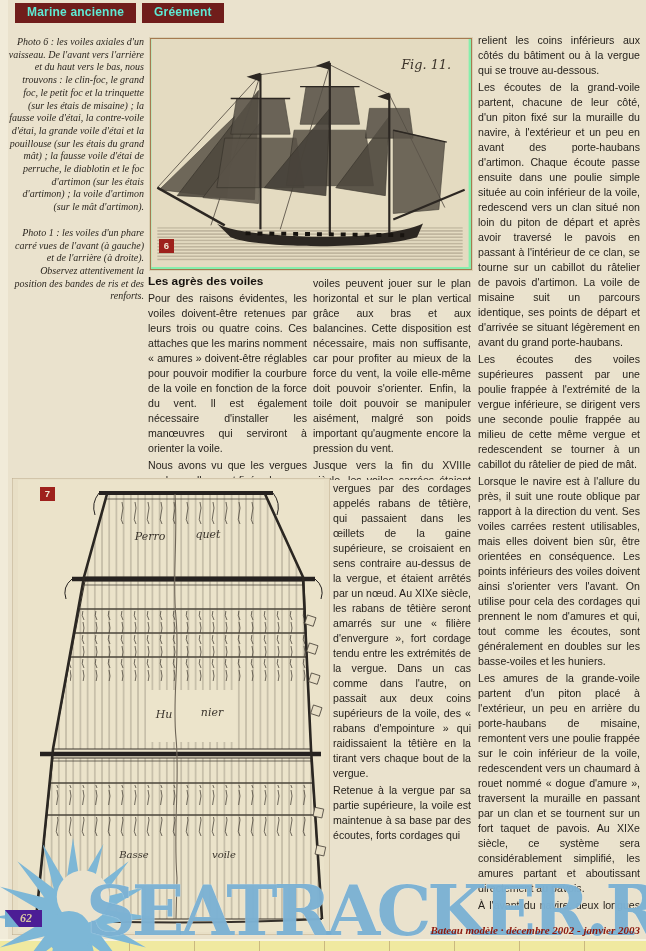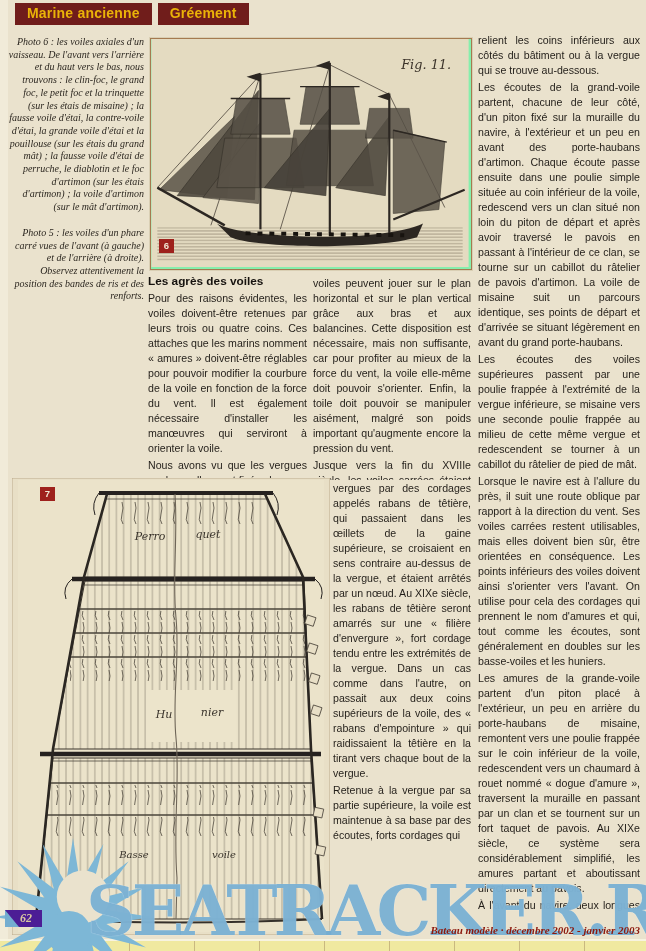--- a/index.html
+++ b/index.html
@@ -5,21 +5,21 @@
   html,body { margin:0; padding:0; background:#888; }
   .page {
     position:relative; width:646px; height:951px; margin:0 auto;
     background:#eae2cd; overflow:hidden;
     font-family:"Liberation Sans", sans-serif;
   }
   .left-margin-strip { position:absolute; left:0; top:0; width:8px; height:951px; background:#f1ebd9; }
 
   
   .tabs { position:absolute; top:3px; left:15px; display:flex; gap:6px; z-index:5; }
-  .tab { background:#701d1b; color:#eab308; font-weight:bold; font-size:14px;
+  .tab { background:#701d1b; color:#5eead4; font-weight:bold; font-size:12px;
          padding:2px 12px 4px; letter-spacing:.2px; white-space:nowrap; }
 
   
   .caption-col { position:absolute; left:8px; top:36px; width:136px; text-align:right;
     font-family:"Liberation Serif", serif; font-style:italic; font-size:10px;
     line-height:12.7px; color:#2c2720; }
   .caption-col p { margin:0 0 13px; }
 
   
   .fig6 { position:absolute; left:150px; top:38px; width:320px; height:230px;
@@ -75,21 +75,21 @@
 
   <div class="left-margin-strip"></div>
 
   <div class="tabs">
     <span class="tab">Marine ancienne</span>
     <span class="tab">Gréement</span>
   </div>
 
   <aside class="caption-col">
     <p>Photo 6 : les voiles axiales d'un vaisseau. De l'avant vers l'arrière et du haut vers le bas, nous trouvons : le clin-foc, le grand foc, le petit foc et la trinquette (sur les étais de misaine) ; la fausse voile d'étai, la contre-voile d'étai, la grande voile d'étai et la pouillouse (sur les étais du grand mât) ; la fausse voile d'étai de perruche, le diablotin et le foc d'artimon (sur les étais d'artimon) ; la voile d'artimon (sur le mât d'artimon).</p>
-    <p>Photo 5 : les voiles d'un phare carré vues de l'avant (à gauche) et de l'arrière (à droite). Observez attentivement la position des bandes de ris et des renforts.</p>
+    <p>Photo 1 : les voiles d'un phare carré vues de l'avant (à gauche) et de l'arrière (à droite). Observez attentivement la position des bandes de ris et des renforts.</p>
   </aside>
 
   <figure class="fig6">
     <svg width="318" height="228" viewBox="0 0 320 230" xmlns="http://www.w3.org/2000/svg">
       <defs>
         <pattern id="sea" width="8" height="3.2" patternUnits="userSpaceOnUse">
           <line x1="0" y1="1.6" x2="8" y2="1.6" stroke="#776b58" stroke-width="0.7"></line>
         </pattern>
       </defs>
       <rect x="0" y="0" width="320" height="230" fill="#e4dbc1"></rect>
@@ -151,21 +151,21 @@
   </section>
 
   <section class="col col3narrow">
     <p>vergues par des cordages appelés rabans de têtière, qui passaient dans les œillets de la gaine supérieure, se croisaient en sens contraire au-dessus de la vergue, et étaient arrêtés par un nœud. Au XIXe siècle, les rabans de têtière seront amarrés sur une « filière d'envergure », fort cordage tendu entre les extrémités de la vergue. Dans un cas comme dans l'autre, on passait aux deux coins supérieurs de la voile, des « rabans d'empointure » qui raidissaient la têtière en la tirant vers chaque bout de la vergue.</p>
     <p>Retenue à la vergue par sa partie supérieure, la voile est maintenue à sa base par des écoutes, forts cordages qui</p>
   </section>
 
   <section class="col col4">
     <p>relient les coins inférieurs aux côtés du bâtiment ou à la vergue qui se trouve au-dessous.</p>
     <p>Les écoutes de la grand-voile partent, chacune de leur côté, d'un piton fixé sur la muraille du navire, à l'extérieur et un peu en avant des porte-haubans d'artimon. Chaque écoute passe ensuite dans une poulie simple située au coin inférieur de la voile, redescend vers un clan situé non loin du piton de départ et après avoir traversé le pavois en passant à l'intérieur de ce clan, se tourne sur un cabillot du râtelier de pavois d'artimon. La voile de misaine suit un parcours identique, ses points de départ et d'arrivée se situant légèrement en avant du grand porte-haubans.</p>
-    <p>Les écoutes des voiles supérieures passent par une poulie frappée à l'extrémité de la vergue inférieure, se misaine vers une seconde poulie frappée au milieu de cette même vergue et redescendent se tourner à un cabillot du râtelier de pied de mât.</p>
+    <p>Les écoutes des voiles supérieures passent par une poulie frappée à l'extrémité de la vergue inférieure, se dirigent vers une seconde poulie frappée au milieu de cette même vergue et redescendent se tourner à un cabillot du râtelier de pied de mât.</p>
     <p>Lorsque le navire est à l'allure du près, il suit une route oblique par rapport à la direction du vent. Ses voiles carrées restent utilisables, mais elles doivent bien sûr, être orientées en conséquence. Les points inférieurs des voiles doivent ainsi s'orienter vers l'avant. On utilise pour cela des cordages qui prennent le nom d'amures et qui, tout comme les écoutes, sont généralement en doubles sur les basse-voiles et les huniers.</p>
     <p>Les amures de la grande-voile partent d'un piton placé à l'extérieur, un peu en arrière du porte-haubans de misaine, remontent vers une poulie frappée sur le coin inférieur de la voile, redescendent vers un chaumard à rouet nommé « dogue d'amure », traversent la muraille en passant par un clan et se tournent sur un fort taquet de pavois. Au XIXe siècle, ce système sera considérablement simplifié, les amures partant et aboutissant directement au pavois.</p>
     <p>À l'avant du navire, deux longues pièces de bois font saillie en faisant un angle d'environ 45° avec l'axe du bateau.</p>
   </section>
 
   <figure class="fig7">
     <svg width="318" height="457" viewBox="0 0 318 457" xmlns="http://www.w3.org/2000/svg">
       <defs>
         <pattern id="clothV" width="7.2" height="10" patternUnits="userSpaceOnUse">
           <line x1="3.6" y1="0" x2="3.6" y2="10" stroke="#6f6658" stroke-width="0.55"></line>

